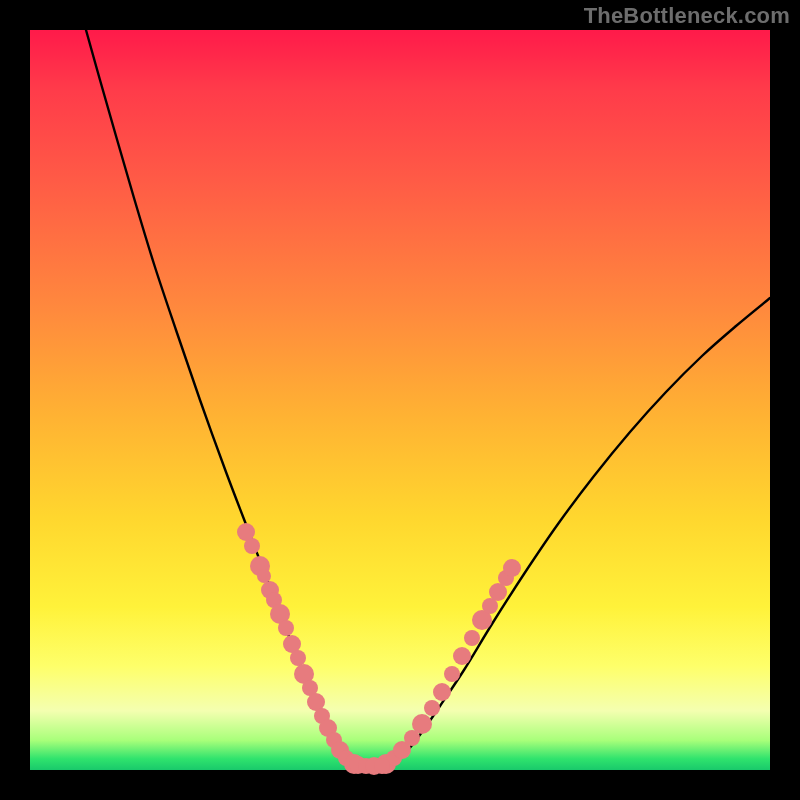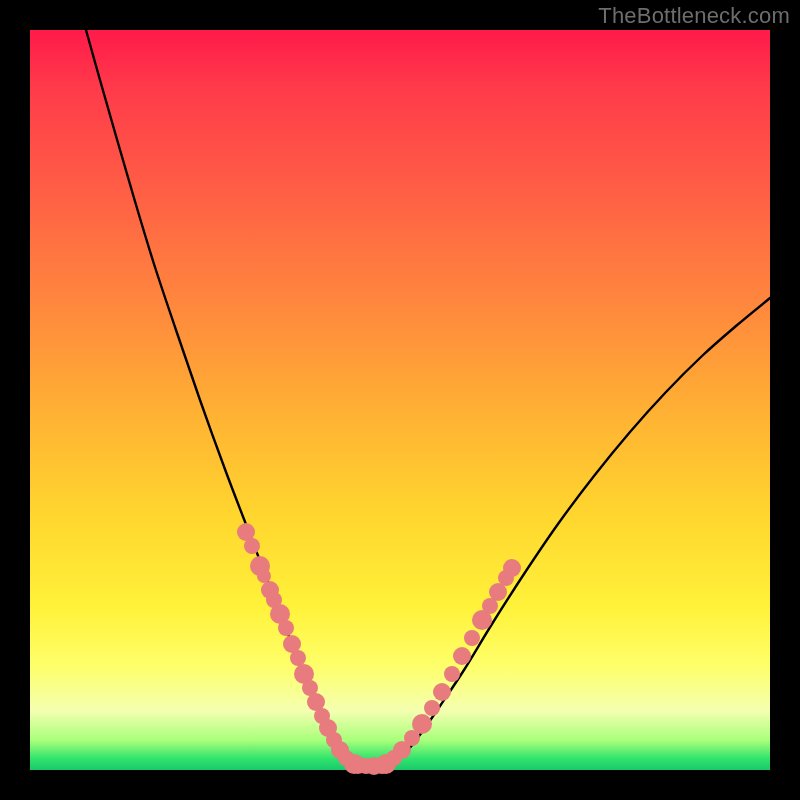--- a/index.html
+++ b/index.html
@@ -47,21 +47,21 @@
     width: 740px;
     height: 740px;
     overflow: visible;
   }
   .watermark {
     position: absolute;
     top: 3px;
     right: 10px;
     color: #6d6d6d;
     font-size: 22px;
-    font-weight: 400;
+    font-weight: 700;
     letter-spacing: 0.2px;
     text-align: center;
   }
 </style>
 </head>
 <body>
 
 <div class="stage">
   <div class="plot-area">
     <svg class="curves" viewBox="0 0 740 740" preserveAspectRatio="none">

